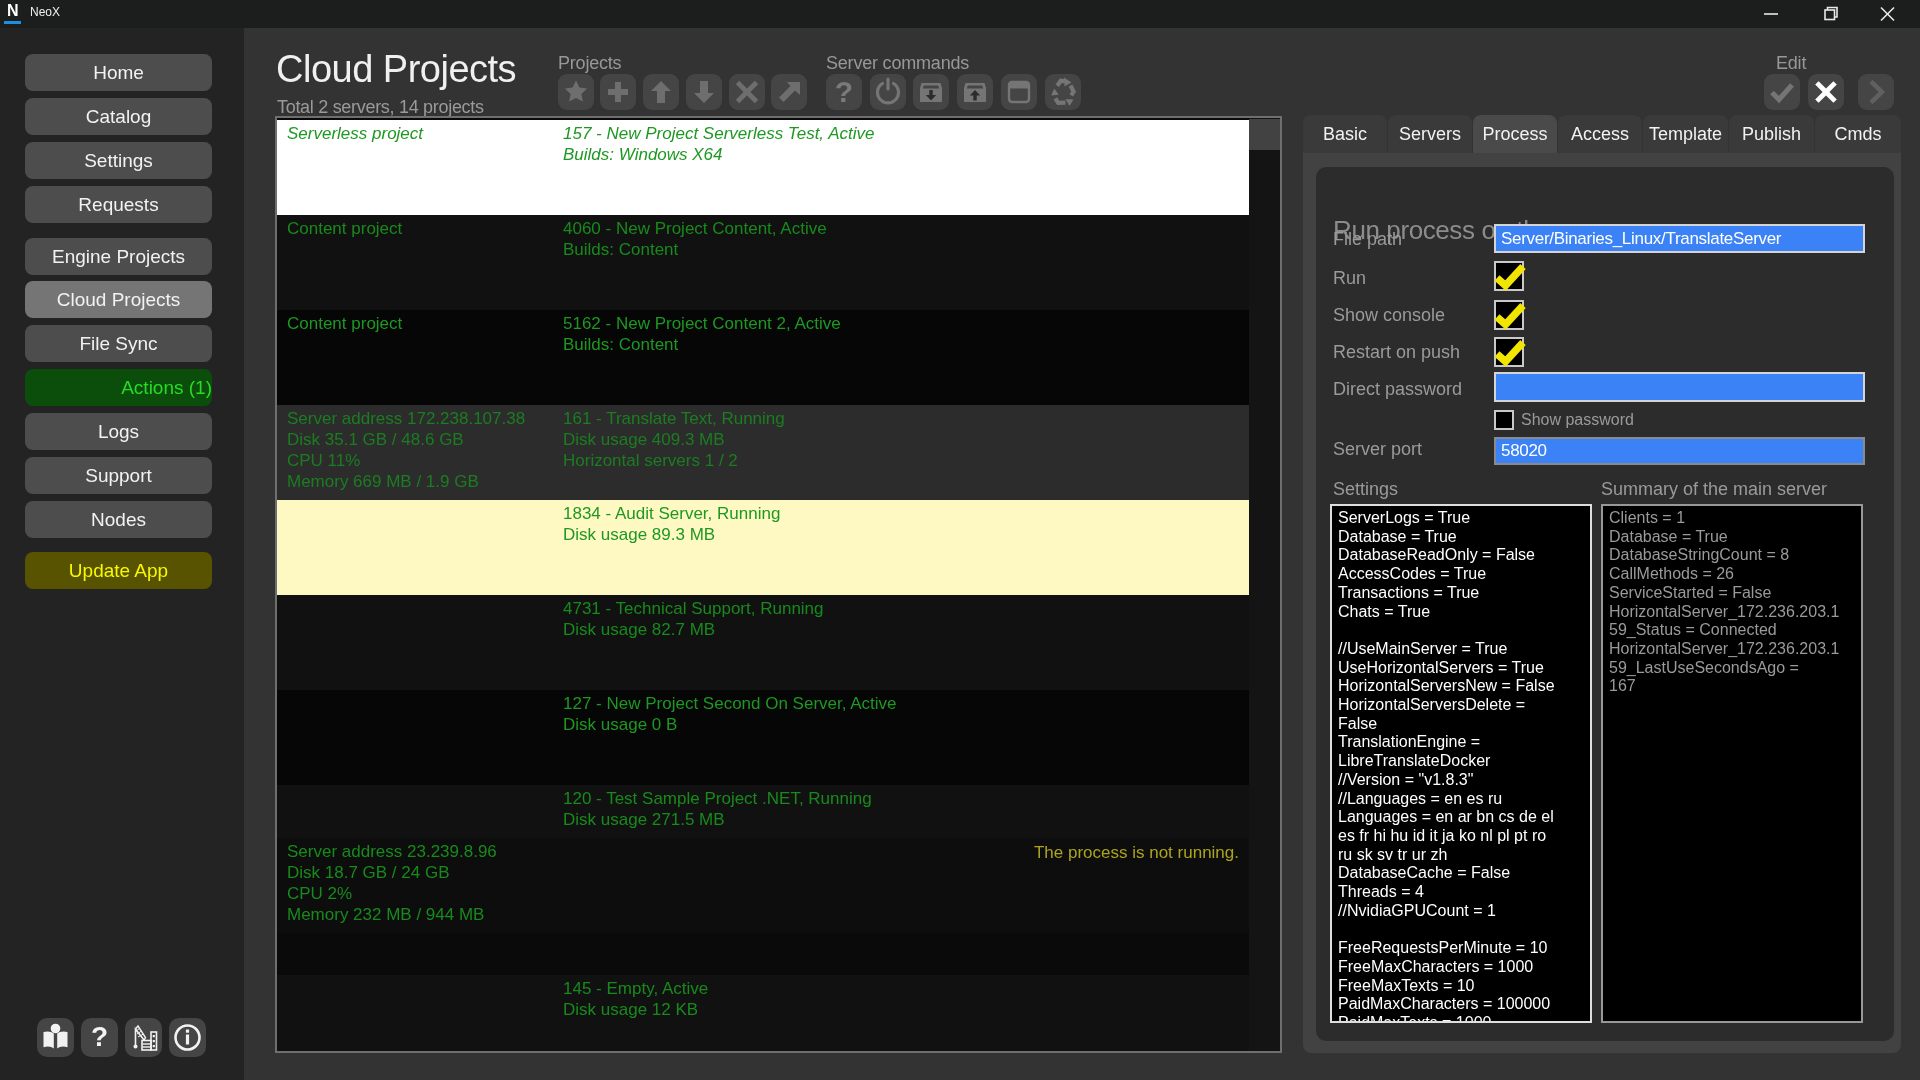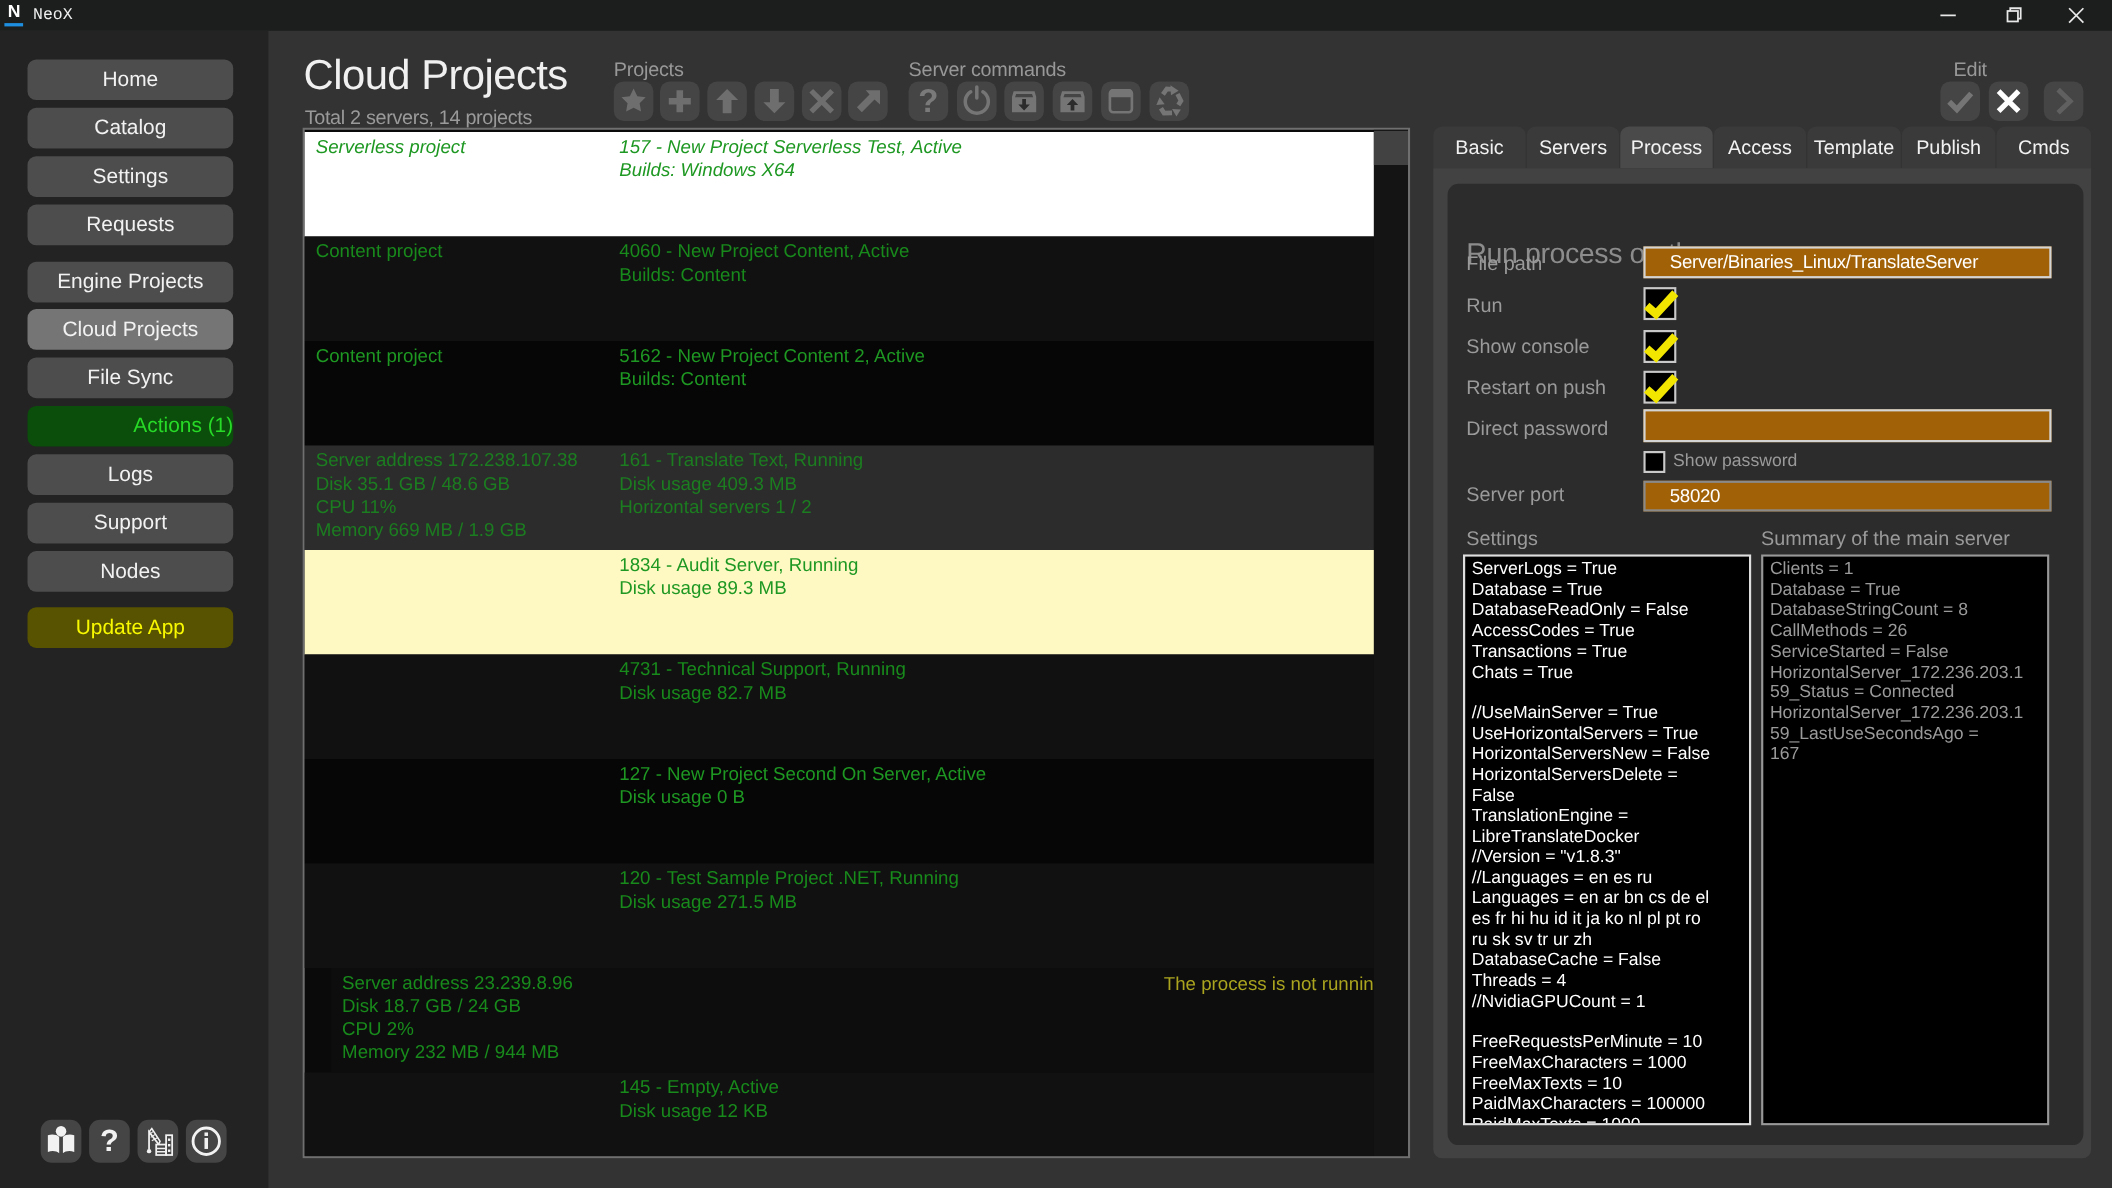--- a/index.html
+++ b/index.html
@@ -4,21 +4,21 @@
 <style>
 * { margin:0; padding:0; box-sizing:border-box; }
 html,body { width:1920px; height:1080px; overflow:hidden; }
 body { background:#333333; font-family:"Liberation Sans", sans-serif; position:relative; }
 .abs { position:absolute; }
 
 
 #titlebar { position:absolute; left:0; top:0; width:1920px; height:28px; background:#1b1e1d; }
 #appn { position:absolute; left:7px; top:2px; color:#fff; font-size:16px; font-weight:bold; }
 #appnbar { position:absolute; left:4px; top:21px; width:17px; height:3px; background:#1e8fe0; }
-#apptitle { position:absolute; left:30px; top:5px; color:#eeeeee; font-size:15px;font-family:Liberation Mono, monospace; }
+#apptitle { position:absolute; left:30px; top:5px; color:#eeeeee; font-size:12px; }
 
 
 #sidebar { position:absolute; left:0; top:28px; width:244px; height:1052px; background:#232323; }
 .sbtn { position:absolute; left:25px; width:187px; height:37px; border-radius:8px; background:#4d4d4d;
   color:#f2f2f2; font-size:19px; text-align:center; line-height:37px; }
 .sbtn.sel { background:#757575; }
 .sbtn.green { background:#0b4d0b; color:#27da27;text-align:right; }
 .sbtn.yellow { background:#575300; color:#f8f800; }
 .ibtn { position:absolute; width:37px; height:39px; top:1018px; border-radius:10px; background:#454545; }
 
@@ -43,22 +43,22 @@
 #tabs { position:absolute; left:1303px; top:115px; width:598px; height:38px; }
 .tab { position:absolute; top:0; height:38px; background:#3a3a3a; border-radius:8px 8px 0 0;
   color:#f2f2f2; font-size:18px; text-align:center; line-height:38px; }
 .tab.sel { background:#4a4a4a; }
 #panel { position:absolute; left:1303px; top:153px; width:598px; height:900px; background:#424242;
   border-radius:0 0 8px 8px; }
 #card { position:absolute; left:1316px; top:167px; width:578px; height:874px; background:#2c2c2c;
   border-radius:10px; }
 #cardh { position:absolute; left:1333px; top:178px; color:#8c8c8c; font-size:26px; letter-spacing:-0.4px;margin-top:37px; }
 .flabel { position:absolute; left:1333px; color:#9a9a9a; font-size:18px; }
-.finput { position:absolute; left:1494px; width:371px; background:#a16207; color:#fff; font-size:17px;
-  letter-spacing:-0.3px; line-height:25px; padding-left:22px; }
+.finput { position:absolute; left:1494px; width:371px; background:#3b82f6; color:#fff; font-size:17px;
+  letter-spacing:-0.3px; line-height:25px; padding-left:5px; }
 .cb { position:absolute; left:1494px; width:30px; height:30px; background:#000; border:2px solid #c9c9c9; }
 .cb svg { position:absolute; left:-4px; top:-4px; overflow:visible; }
 #spw { position:absolute; left:1494px; top:410px; width:20px; height:20px; background:#000; border:2px solid #c9c9c9; }
 #spwl { position:absolute; left:1521px; top:411px; color:#9a9a9a; font-size:16px; }
 .talabel { position:absolute; top:479px; color:#9a9a9a; font-size:18px; }
 #ta1 { position:absolute; left:1330px; top:504px; width:262px; height:519px; background:#000;
   border:2px solid #dedede; color:#fff; font-size:16px; line-height:18.7px; padding:3px 0 0 6px;
   white-space:pre-wrap; overflow:hidden; }
 #ta2 { position:absolute; left:1601px; top:504px; width:262px; height:519px; background:#000;
   border:2px solid #989898; color:#9a9a9a; font-size:16px; line-height:18.7px; padding:3px 0 0 6px;
@@ -250,21 +250,21 @@
   </div>
   <div class="row" style="top:477px; height:95px; background:#111111; color:#188a1c;">
     <div class="c2">4731 - Technical Support, Running<br>Disk usage 82.7 MB</div>
   </div>
   <div class="row" style="top:572px; height:95px; background:#060606; color:#1e9822;">
     <div class="c2">127 - New Project Second On Server, Active<br>Disk usage 0 B</div>
   </div>
   <div class="row" style="top:667px; height:95px; background:#111111; color:#188a1c;">
     <div class="c2">120 - Test Sample Project .NET, Running<br>Disk usage 271.5 MB</div>
   </div>
-  <div class="row" style="top:762px; height:95px; background:#0d0d0d; color:#188a1c;margin-left:24px;">
+  <div class="row" style="top:720px; height:95px; background:#0d0d0d; color:#188a1c;">
     <div class="c1">Server address 23.239.8.96<br>Disk 18.7 GB / 24 GB<br>CPU 2%<br>Memory 232 MB / 944 MB</div>
     <div class="c3">The process is not running.</div>
   </div>
   <div class="row" style="top:857px; height:76px; background:#111111; color:#188a1c;padding-left:28px;">
     <div class="c2">145 - Empty, Active<br>Disk usage 12 KB</div>
   </div>
   <div id="scroll">
       <div id="thumb"></div>
     </div>
 </div>

